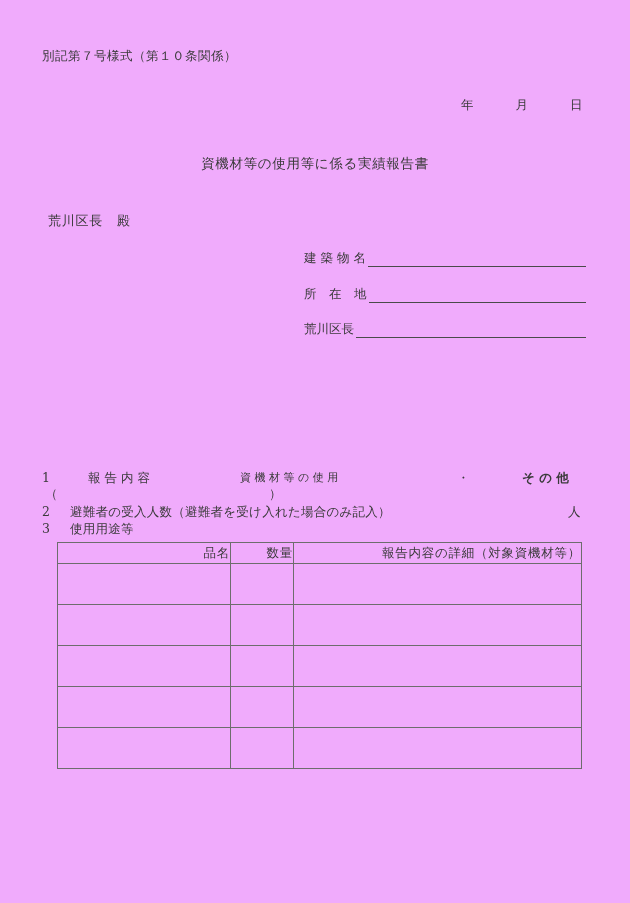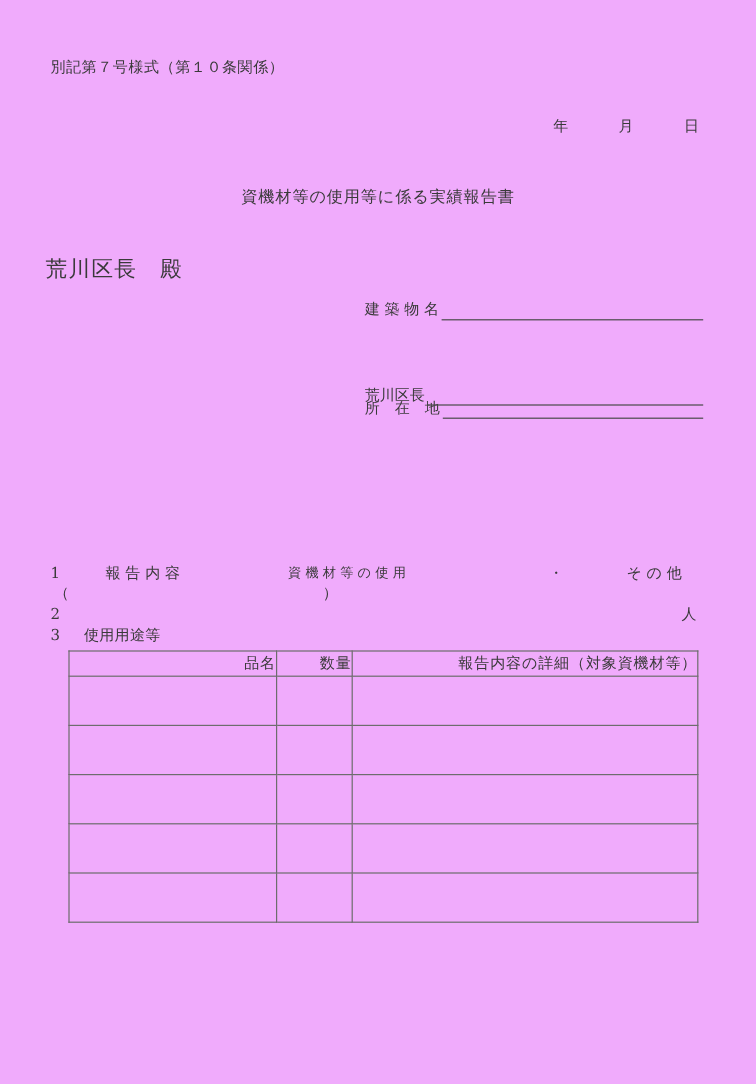--- a/index.html
+++ b/index.html
@@ -42,22 +42,22 @@
     left: 0; top: 155px;
     width: 630px;
     text-align: center;
     font-size: 13.5px;
     letter-spacing: 0.05em;
     white-space: nowrap;
   }
 
   
   #addressee {
-    left: 38px; top: 212px;
-    font-size: 18px;
+    left: 48px; top: 212px;
+    font-size: 13px;
     letter-spacing: 0.06em;
   }
 
   
   .field-row {
     position: absolute;
     left: 304px;
     width: 282px;
     font-size: 12.5px;
     display: flex;
@@ -67,21 +67,21 @@
     flex: 0 0 auto;
     white-space: nowrap;
   }
   .field-row .f-rule {
     flex: 1 1 auto;
     border-bottom: 1px solid #4a4a4a;
     height: 13px;
     margin-left: 2px;
   }
   #field-building { top: 250px; }
-  #field-address  { top: 286px; margin-top: 46px; }
+  #field-address  { top: 286px; }
   #field-rep      { top: 321px; }
 
   
   #body-text {
     position: absolute;
     left: 42px; top: 392px;
     width: 548px;
     font-size: 12.5px;
     line-height: 21px;
     letter-spacing: 0.02em;
@@ -92,21 +92,21 @@
   }
 
   
   .item-no {
     font-size: 12.5px;
   }
   #item1-no   { left: 42px;  top: 470px; }
   #item1-lbl  { left: 88px;  top: 470px; font-size: 12.5px; }
   #item1-opt1 { left: 240px; top: 470px; font-size: 11px; }
   #item1-dot  { left: 457px; top: 470px; font-size: 12.5px; }
-  #item1-opt2 { left: 522px; top: 470px; font-size: 12.5px; }
+  #item1-opt2 { left: 522px; top: 470px; font-size: 12.5px; font-weight: bold; }
 
   #item1-paren-open  { left: 45px;  top: 486px; font-size: 12.5px; }
   #item1-paren-close { left: 269px; top: 486px; font-size: 12.5px; }
 
   #item2-no   { left: 42px;  top: 504px; }
   #item2-lbl  { left: 70px;  top: 504px; font-size: 12.5px; letter-spacing: 0.02em; }
   #item2-unit { left: 568px; top: 504px; font-size: 12.5px; }
 
   #item3-no   { left: 42px;  top: 521px; }
   #item3-lbl  { left: 70px;  top: 521px; font-size: 12.5px; letter-spacing: 0.02em; }
@@ -177,20 +177,21 @@
 
   <div class="abs item-no" id="item1-no">1</div>
   <div class="abs" id="item1-lbl">報 告 内 容</div>
   <div class="abs" id="item1-opt1">資 機 材 等 の 使 用</div>
   <div class="abs" id="item1-dot">・</div>
   <div class="abs" id="item1-opt2">そ の 他</div>
   <div class="abs" id="item1-paren-open">（</div>
   <div class="abs" id="item1-paren-close">）</div>
 
   <div class="abs item-no" id="item2-no">2</div>
+  <div class="abs" id="item2-lbl">避難者の受入人数（避難者を受け入れた場合のみ記入）</div>
   <div class="abs" id="item2-unit">人</div>
 
   <div class="abs item-no" id="item3-no">3</div>
   <div class="abs" id="item3-lbl">使用用途等</div>
 
   <table id="items-table">
     <thead>
       <tr>
         <th class="col-name">品名</th>
         <th class="col-qty">数量</th>

